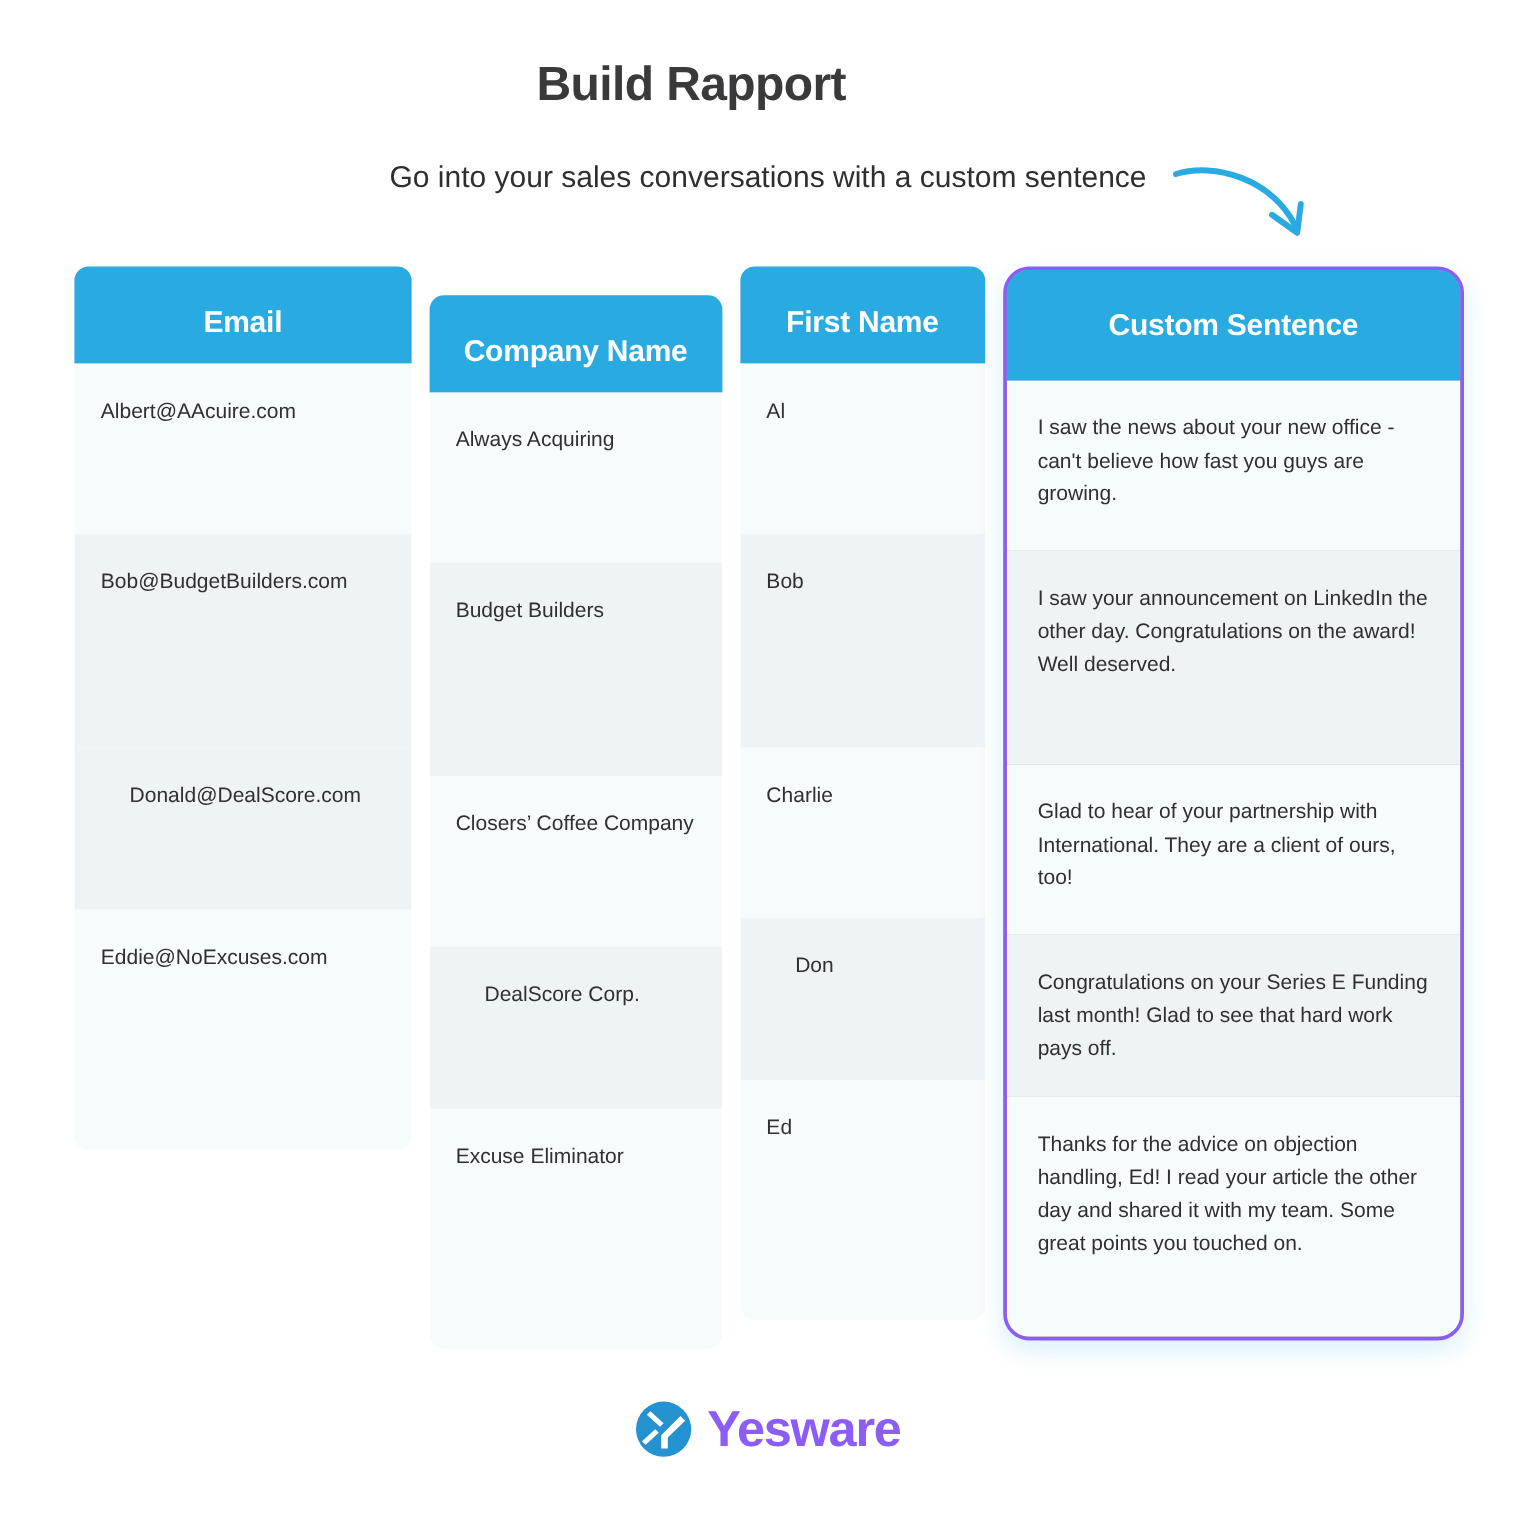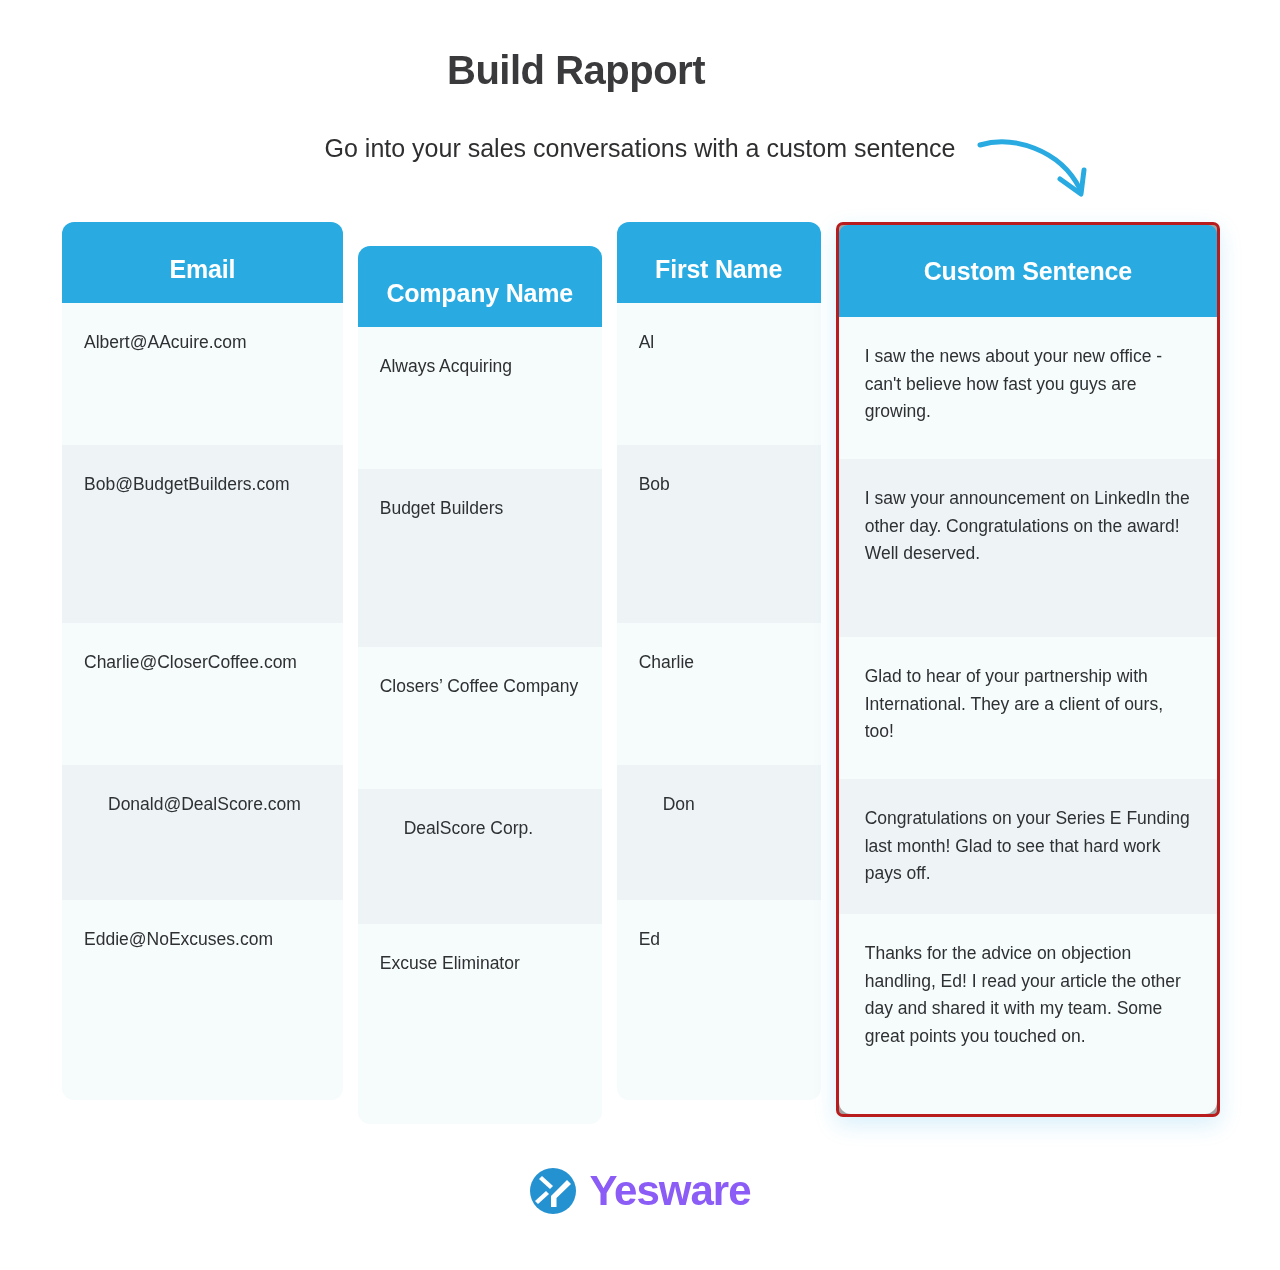--- a/index.html
+++ b/index.html
@@ -106,22 +106,22 @@
 
   
   .r0 { height: 142px; }
   .r1 { height: 178px; }
   .r2 { height: 142px; }
   .r3 { height: 135px; padding-left: 46px; }
   .r4 { height: 200px; }
 
   
   .col-sentence .wrap {
-    border: 3px solid #b91c1c;
-    border-radius: 7px;
+    border: 3px solid #8b5cf6;
+    border-radius: 22px;
     overflow: hidden;
     box-shadow: 0 8px 22px rgba(41,171,226,0.18);
     background: #a3a3a3;
   }
   .col-sentence .col-head {
     border-radius: 9px 9px 0 0;
     height: 92px;
     line-height: 92px;
   }
   .col-sentence .cell {
@@ -164,21 +164,20 @@
     </svg>
   </div>
 
   <div class="table">
 
     <div class="col col-email">
       <div class="col-head">Email</div>
       <div class="col-body">
         <div class="cell r0">Albert@AAcuire.com</div>
         <div class="cell alt r1">Bob@BudgetBuilders.com</div>
-        <div class="cell r2">Charlie@CloserCoffee.com</div>
         <div class="cell alt r3">Donald@DealScore.com</div>
         <div class="cell r4">Eddie@NoExcuses.com</div>
       </div>
     </div>
 
     <div class="col col-company">
       <div class="col-head">Company Name</div>
       <div class="col-body">
         <div class="cell r0">Always Acquiring</div>
         <div class="cell alt r1">Budget Builders</div>

